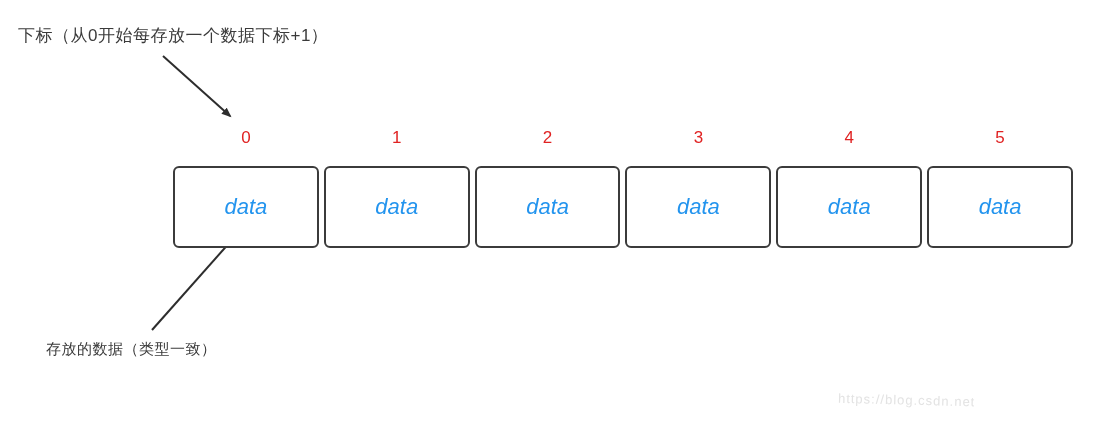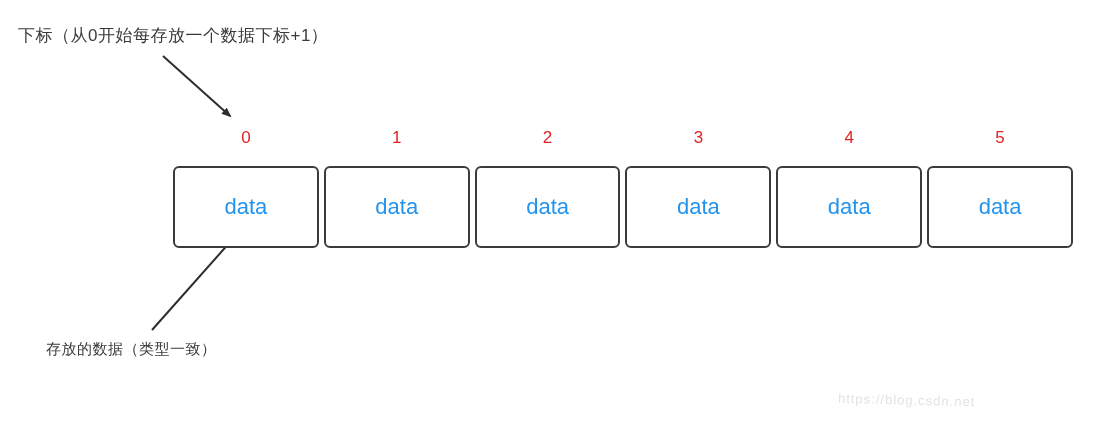--- a/index.html
+++ b/index.html
@@ -18,21 +18,21 @@
   .arrows{position:absolute;left:0;top:0;width:1097px;height:423px;pointer-events:none;}
   .indices-row{
     position:absolute;left:173px;top:127px;width:900px;height:22px;
     display:flex;gap:5px;
   }
   .idx{
     flex:1;text-align:center;color:#e02222;font-size:17px;line-height:22px;
   }
   .boxes-row{
     position:absolute;left:173px;top:166px;width:900px;height:82px;
-    display:flex;gap:5px;box-sizing:border-box;
+    display:flex;gap:5px;box-sizing:border-box;font-style:italic;
   }
   .cell{
     flex:1;box-sizing:border-box;border:2px solid #3b3b3b;border-radius:6px;
     background:#ffffff;display:flex;align-items:center;justify-content:center;
   }
   .cell-value{color:#2394ee;font-size:22px;}
   .wm-url{
     position:absolute;left:838px;top:394px;width:250px;
     font-size:13px;color:#e3e3e3;white-space:nowrap;letter-spacing:1px;
     transform:rotate(1.5deg);

